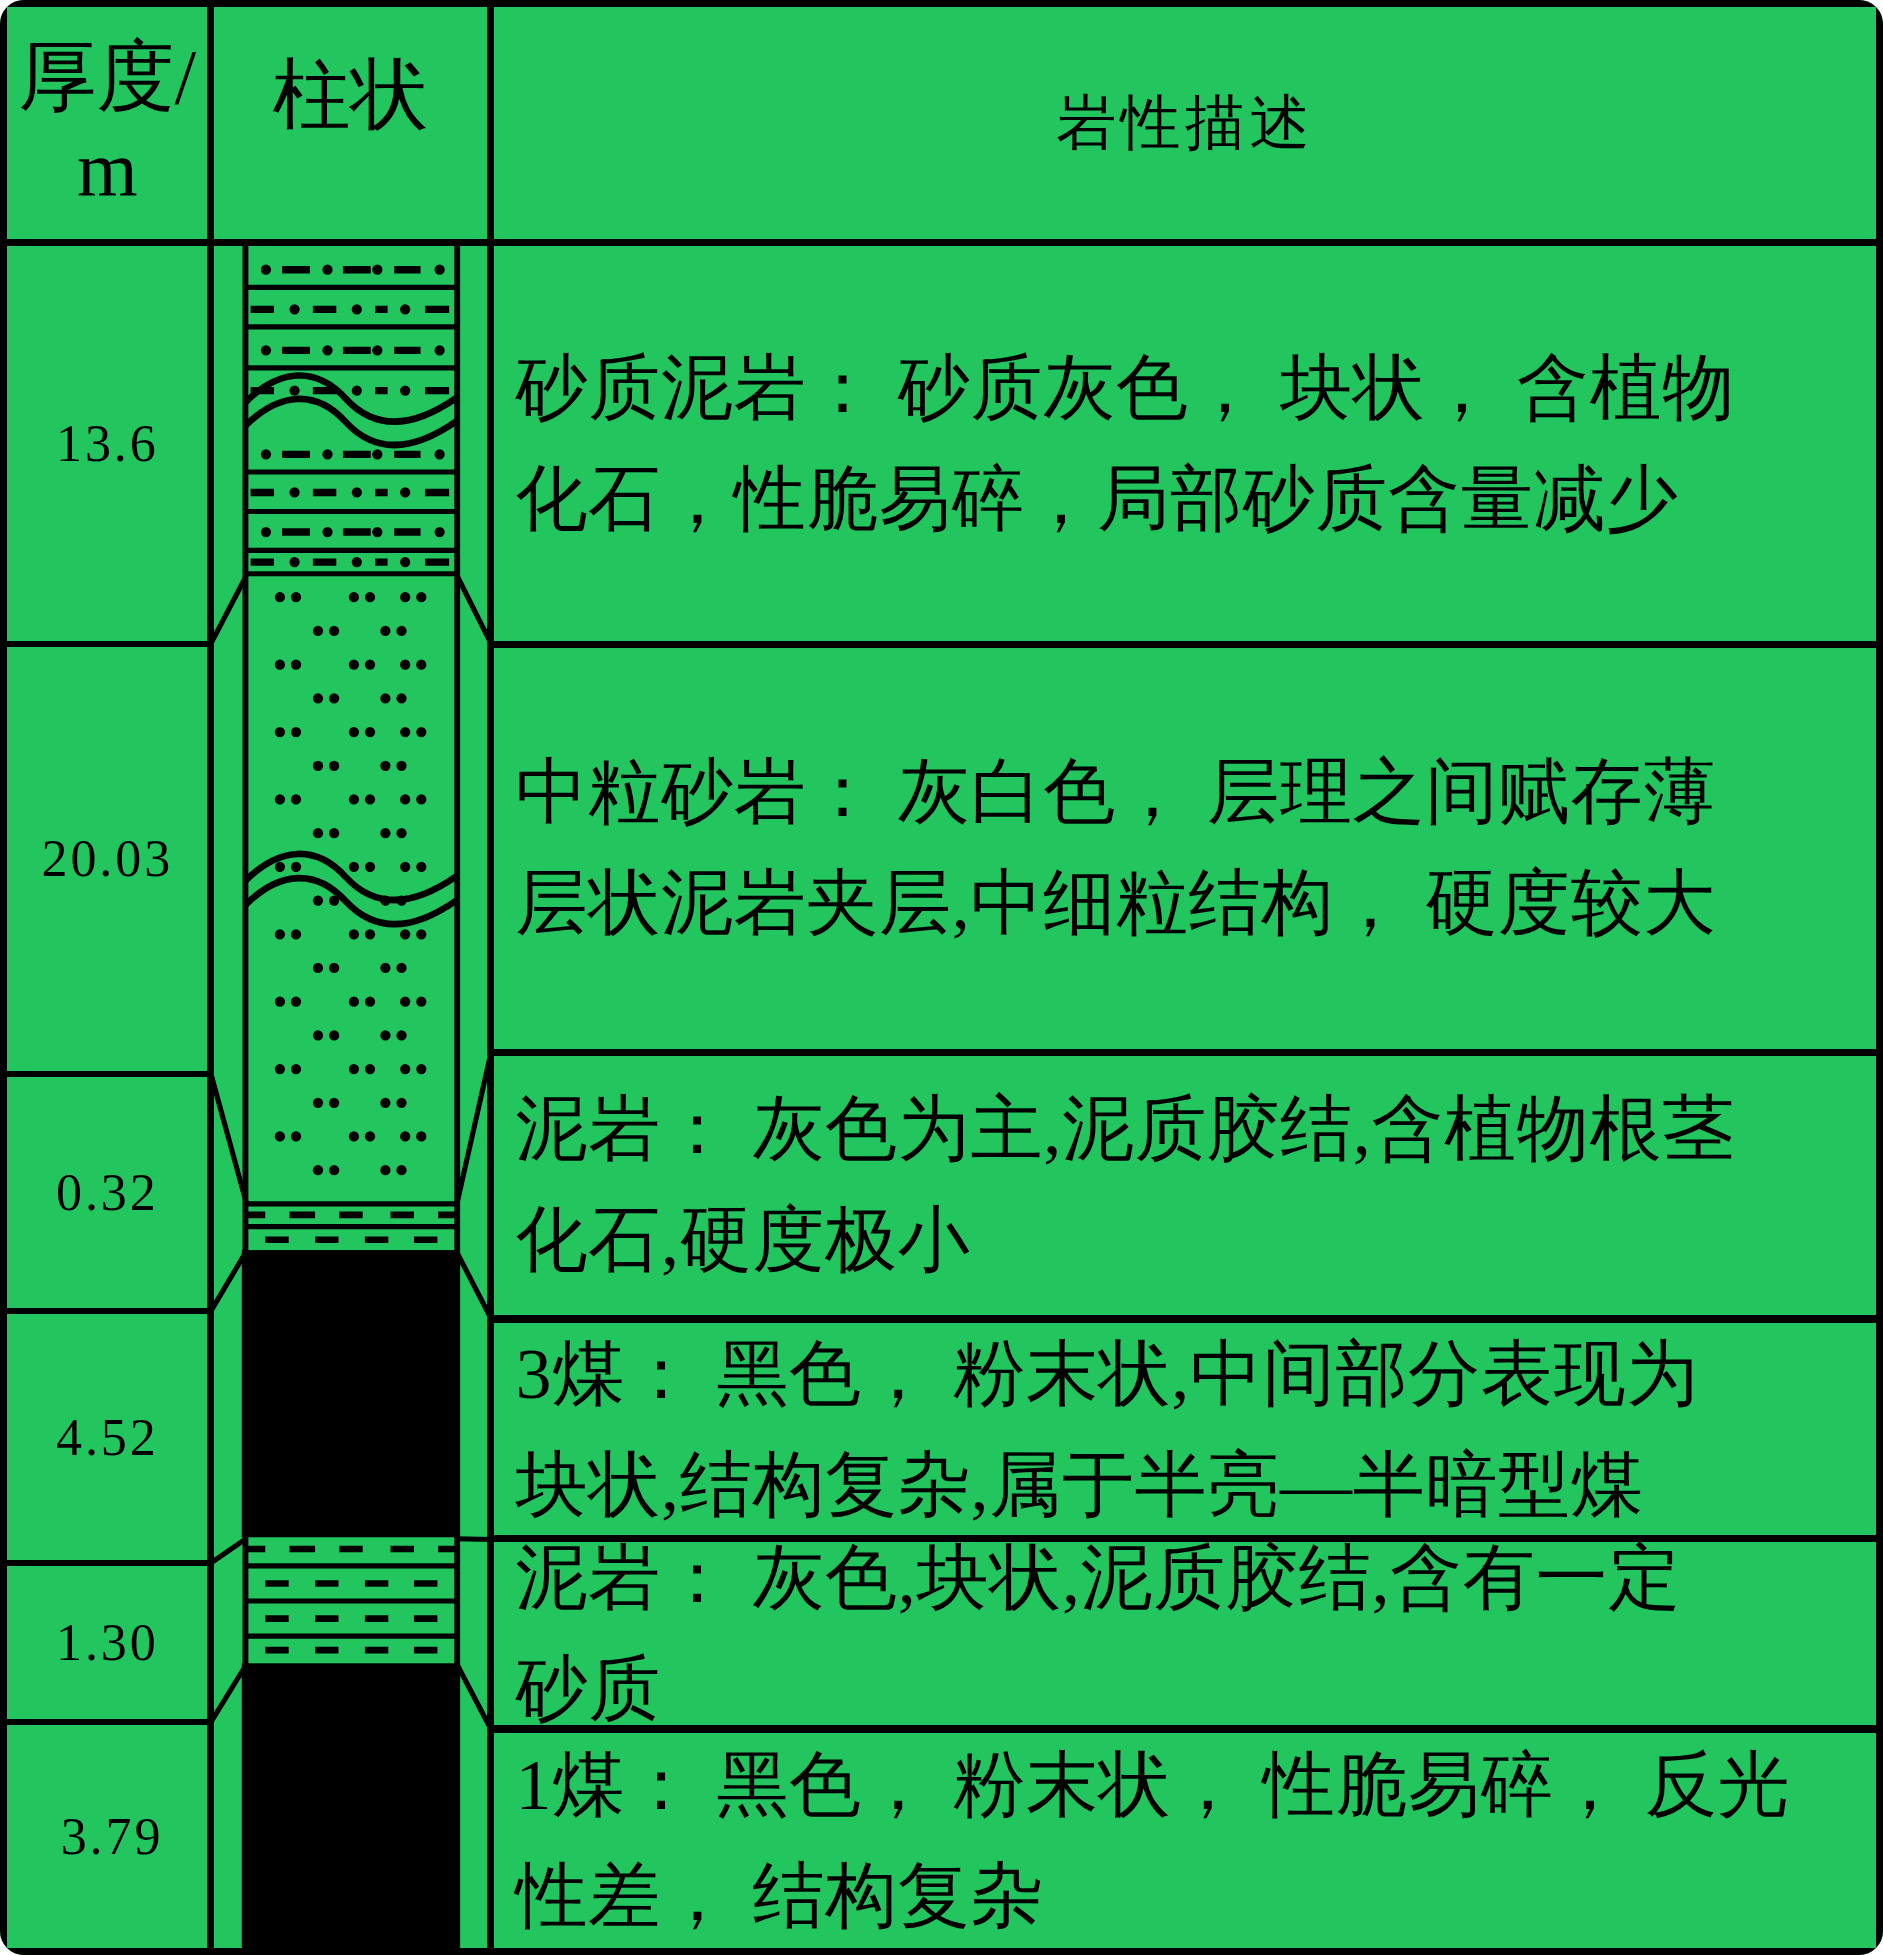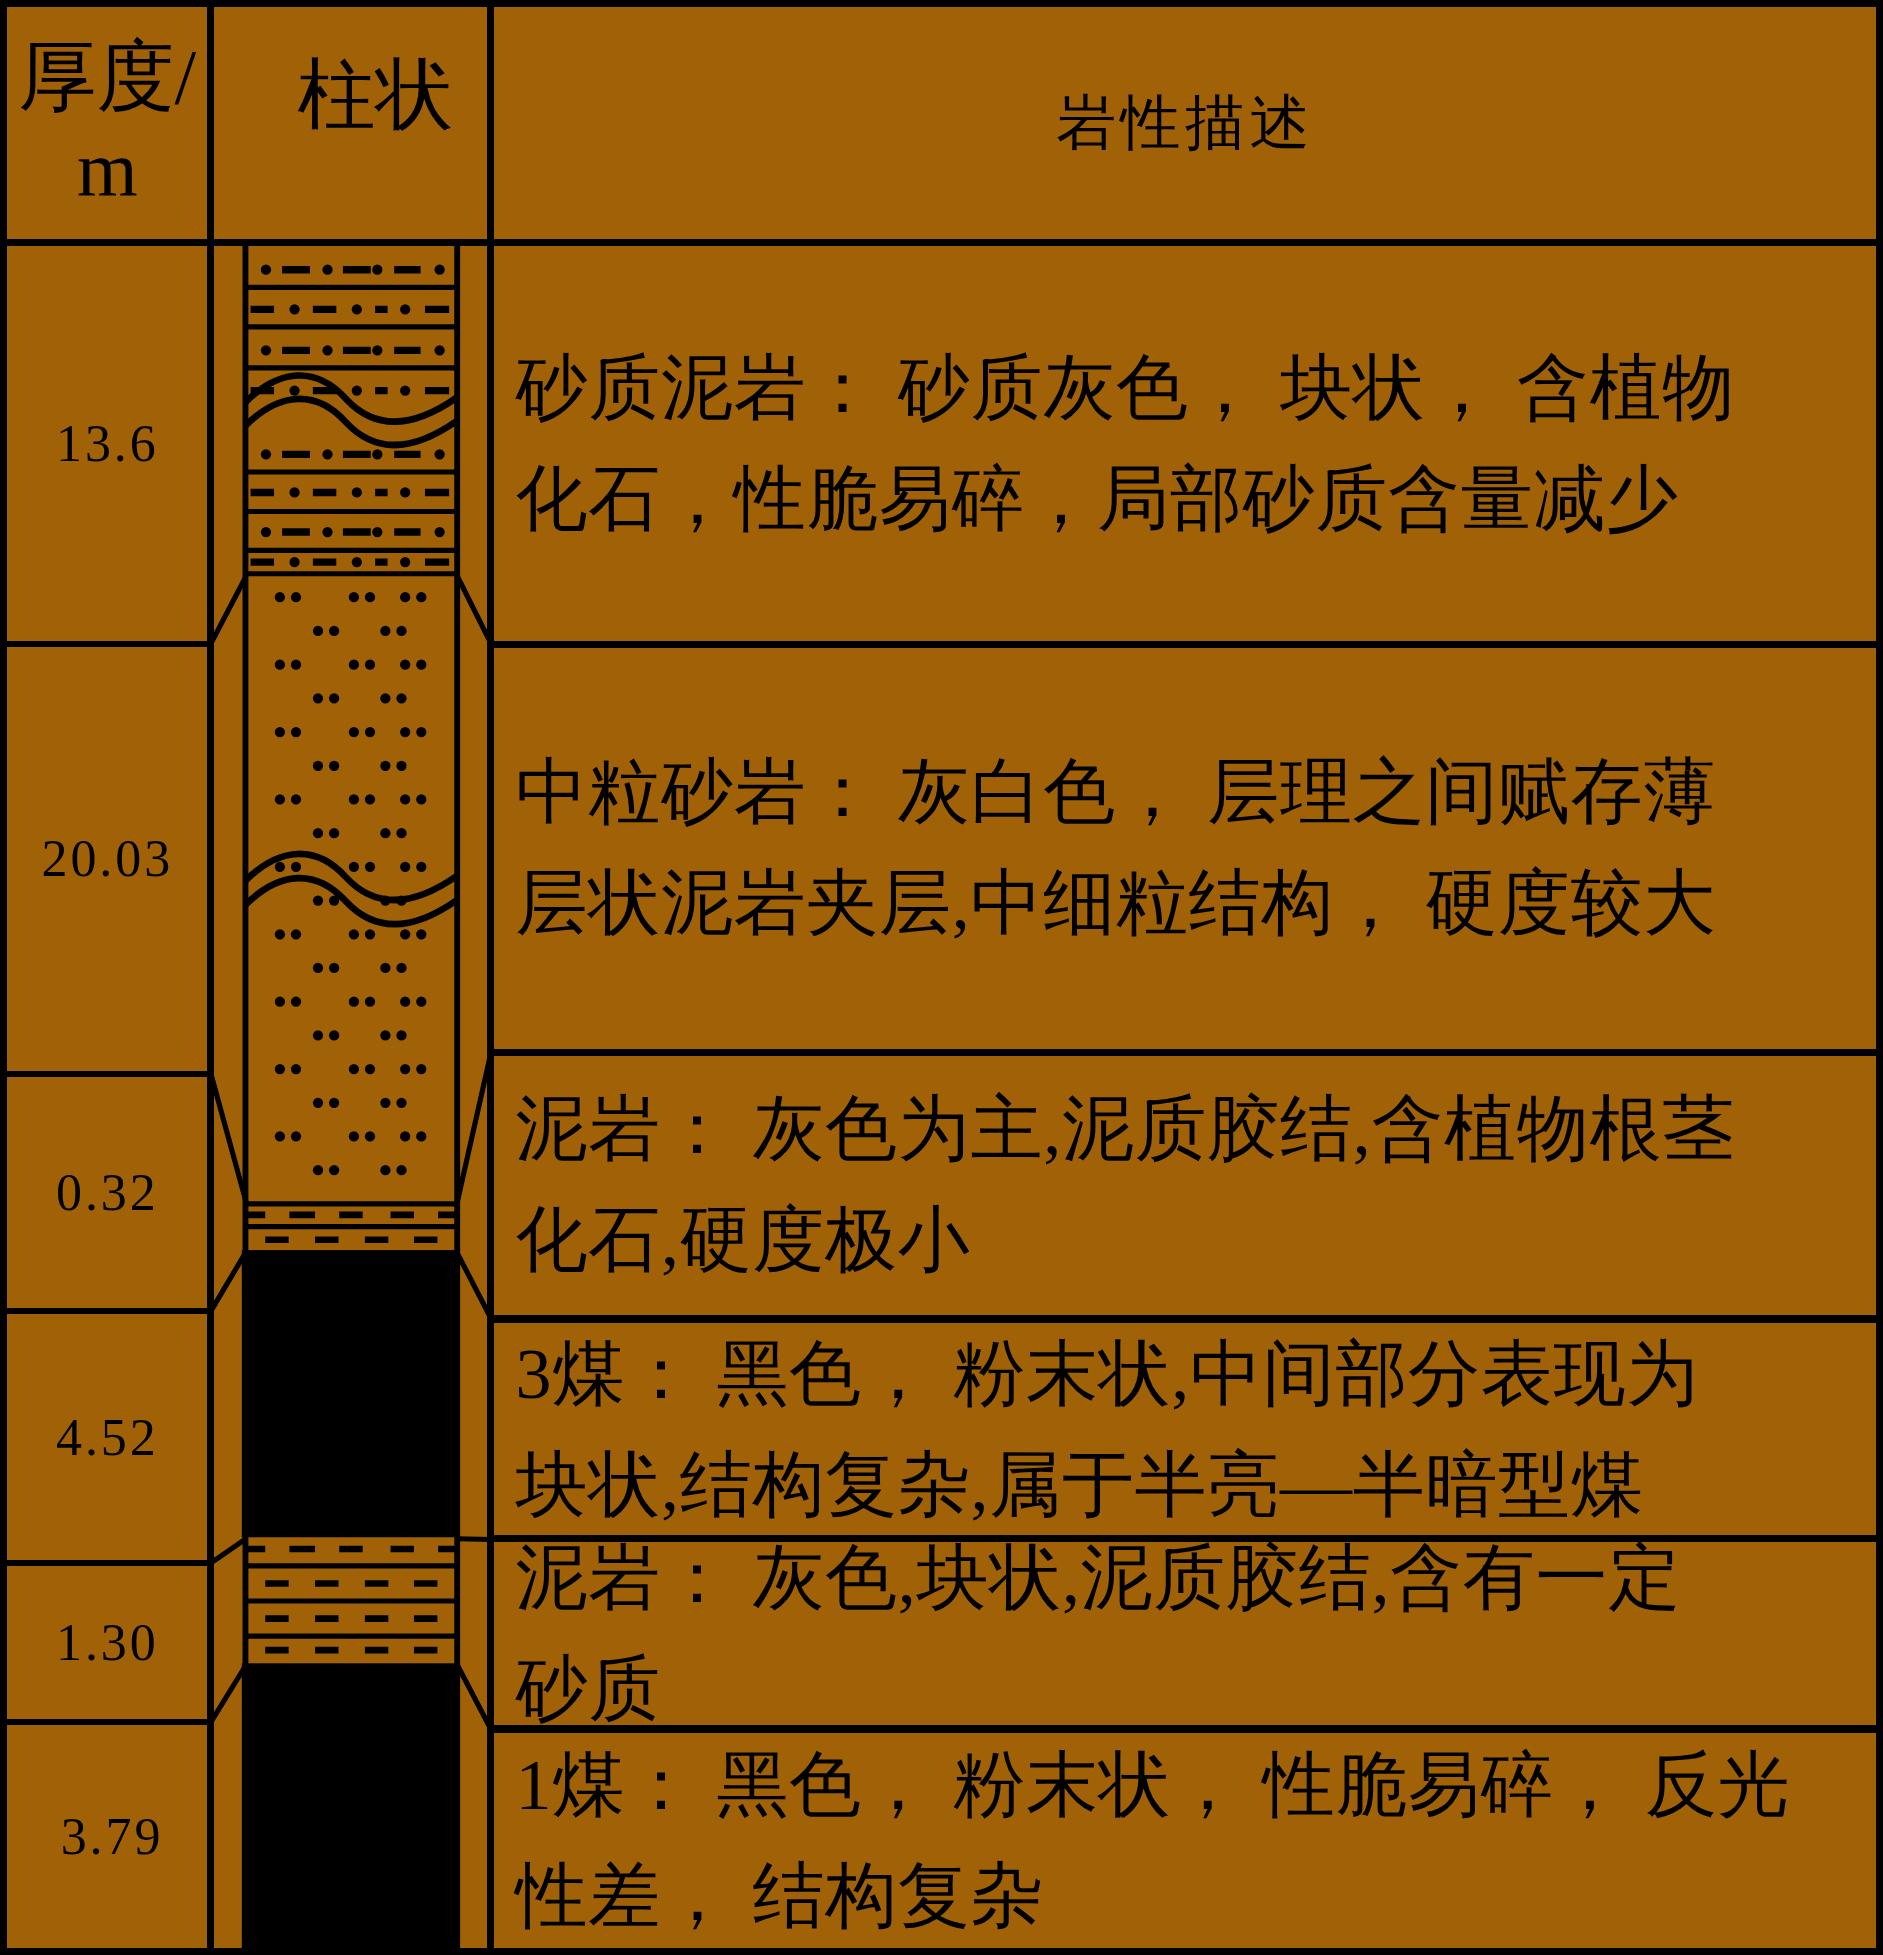--- a/index.html
+++ b/index.html
@@ -1,22 +1,23 @@
 <!DOCTYPE html>
 <html lang="zh" style="font-size:11.7px"><head>
 <meta charset="utf-8">
 <style>
   html,body{margin:0;padding:0;background:#fff;}
   .page{
     position:relative;
     width:1883px;height:1955px;
-    background:#a16207;
+    background:#22c55e;
     color:#000;
     font-family:"Liberation Serif","DejaVu Serif",serif;
     overflow:hidden;
+    border-radius:24px;
   }
   .line{position:absolute;background:#000;}
   .cell{
     position:absolute;
     display:flex;align-items:center;justify-content:center;
     text-align:center;
   }
   .hdr{font-size:78px;line-height:1.18;}
   .hdr-desc{font-size:60px;letter-spacing:4.4px;}
   .num{font-size:52px;letter-spacing:2.9px;}
@@ -158,21 +159,21 @@
   <div class="line" style="left:487px;top:641px;width:1397px;height:6.6px"></div>
   <div class="line" style="left:487px;top:1049px;width:1397px;height:6.6px"></div>
   <div class="line" style="left:487px;top:1315px;width:1397px;height:8px"></div>
   <div class="line" style="left:487px;top:1535px;width:1397px;height:6.6px"></div>
   <div class="line" style="left:487px;top:1725px;width:1397px;height:8px"></div>
 
   <div class="cell hdr" style="left:7.3px;top:7.3px;width:200px;height:232px;flex-direction:column;">
     <span>厚度/</span>
     <span>m</span>
   </div>
-  <div class="cell hdr" style="left:214px;top:7.3px;width:273px;height:176px;padding-left:25px;">
+  <div class="cell hdr" style="left:214px;top:7.3px;width:273px;height:176px;">
     <span>柱状</span>
   </div>
   <div class="cell hdr-desc" style="left:494px;top:7.3px;width:1382px;height:232px;">
     <span>岩性描述</span>
   </div>
 
   <div class="cell num" style="left:7.3px;top:246px;width:200px;height:395px;">
     <span>13.6</span>
     </div>
   <div class="cell num" style="left:7.3px;top:646px;width:200px;height:425px;">

